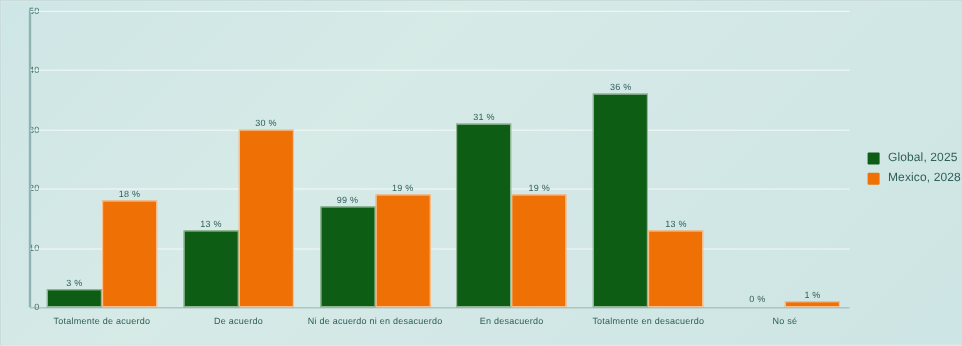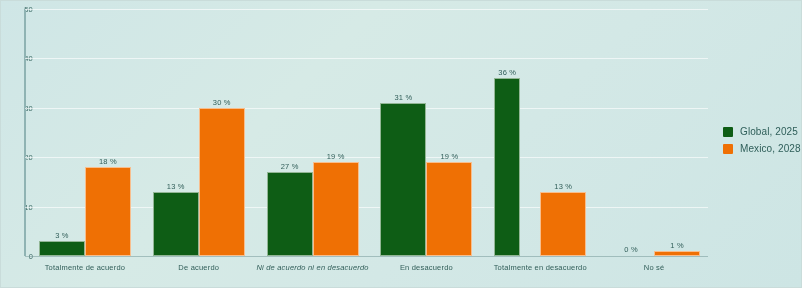--- a/index.html
+++ b/index.html
@@ -183,57 +183,57 @@
         <div class="group" style="left: 127.75px; width: 92px;">
           <div class="bar series-0" style="left: 0px; width: 46px; height: 64.22px;">
             <span class="bar-label">13 %</span>
           </div>
           <div class="bar series-1" style="left: 46px; width: 46px; height: 148.2px;">
             <span class="bar-label">30 %</span>
           </div>
         </div>
         <div class="group" style="left: 241.583px; width: 92px;">
           <div class="bar series-0" style="left: 0px; width: 46px; height: 83.98px;">
-            <span class="bar-label">27 %</span>
+            <span class="bar-label">99 %</span>
           </div>
           <div class="bar series-1" style="left: 46px; width: 46px; height: 93.86px;">
             <span class="bar-label">19 %</span>
           </div>
         </div>
         <div class="group" style="left: 355.417px; width: 92px;">
           <div class="bar series-0" style="left: 0px; width: 46px; height: 153.14px; padding-left: 35px;">
             <span class="bar-label">31 %</span>
           </div>
           <div class="bar series-1" style="left: 46px; width: 46px; height: 93.86px;">
             <span class="bar-label">19 %</span>
           </div>
         </div>
         <div class="group" style="left: 469.25px; width: 92px;">
-          <div class="bar series-0" style="left: 0px; width: 26px; height: 177.84px; text-decoration: underline;">
+          <div class="bar series-0" style="left: 0px; width: 46px; height: 177.84px; text-decoration: underline;">
             <span class="bar-label">36 %</span>
           </div>
           <div class="bar series-1" style="left: 46px; width: 46px; height: 64.22px;">
             <span class="bar-label">13 %</span>
           </div>
         </div>
         <div class="group" style="left: 583.083px; width: 92px;">
           <div class="bar series-0 zero" style="left: 0px; width: 46px; height: 0px;">
             <span class="bar-label">0 %</span>
           </div>
           <div class="bar series-1" style="left: 46px; width: 46px; height: 4.94px;">
             <span class="bar-label">1 %</span>
           </div>
         </div>
       </div>
   </div>
 
   <div id="x-labels">
       <div class="x-cat-label" style="left: 59.9167px;">Totalmente de acuerdo</div>
       <div class="x-cat-label" style="left: 173.75px;">De acuerdo</div>
-      <div class="x-cat-label" style="left: 287.583px; font-style: italic;">Ni de acuerdo ni en desacuerdo</div>
+      <div class="x-cat-label" style="left: 287.583px;">Ni de acuerdo ni en desacuerdo</div>
       <div class="x-cat-label" style="left: 401.417px; text-align: right;">En desacuerdo</div>
       <div class="x-cat-label" style="left: 515.25px;">Totalmente en desacuerdo</div>
       <div class="x-cat-label" style="left: 629.083px;">No sé</div>
     </div>
 
   <div id="legend">
       <div class="legend-row">
         <span class="legend-swatch series-0"></span>
         <span class="legend-text">Global, 2025</span>
       </div>

